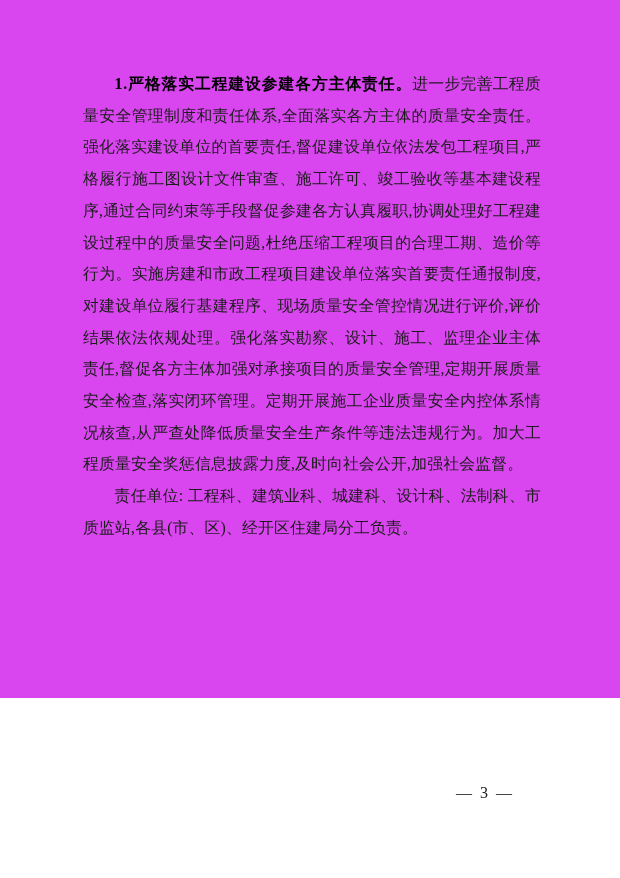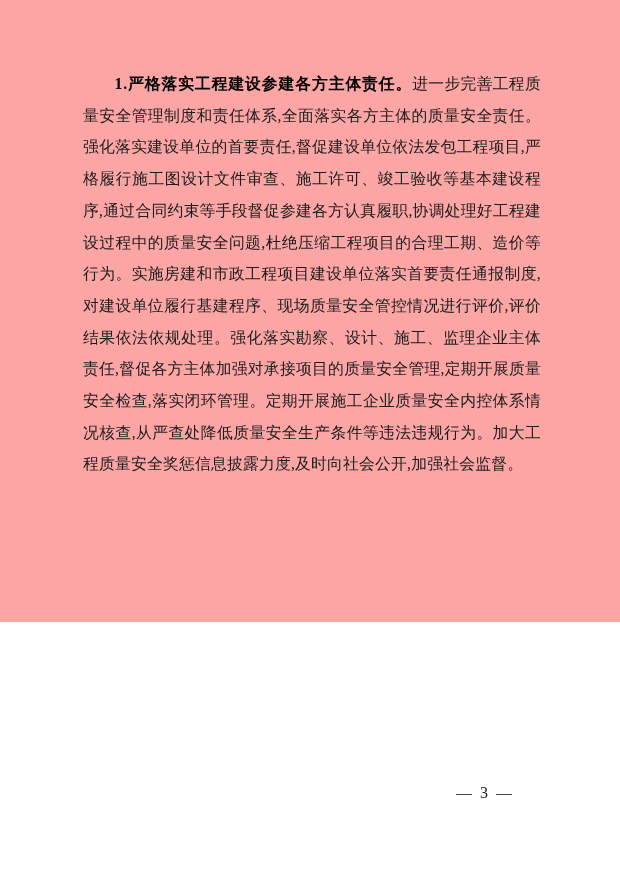--- a/index.html
+++ b/index.html
@@ -12,22 +12,22 @@
     background: #ffffff;
     font-family: "Liberation Serif", "DejaVu Serif", serif;
     position: relative;
     overflow: hidden;
   }
   .page {
     position: absolute;
     top: 0;
     left: 0;
     width: 620px;
-    height: 622px;
-    background: #fca5a5;
+    height: 698px;
+    background: #d946ef;
   }
   .body-text {
     position: absolute;
     top: 68px;
     left: 83px;
     width: 458px;
     color: #1c1c1c;
   }
   .para {
     margin: 0;
@@ -57,19 +57,20 @@
 </style>
 </head>
 <body>
 
 <div class="page">
 
   <div class="body-text">
 
     <p class="para"><span class="lead">1.严格落实工程建设参建各方主体责任。</span><span>进一步完善工程质量安全管理制度和责任体系,全面落实各方主体的质量安全责任。强化落实建设单位的首要责任,督促建设单位依法发包工程项目,严格履行施工图设计文件审查、施工许可、竣工验收等基本建设程序,通过合同约束等手段督促参建各方认真履职,协调处理好工程建设过程中的质量安全问题,杜绝压缩工程项目的合理工期、造价等行为。实施房建和市政工程项目建设单位落实首要责任通报制度,对建设单位履行基建程序、现场质量安全管控情况进行评价,评价结果依法依规处理。强化落实勘察、设计、施工、监理企业主体责任,督促各方主体加强对承接项目的质量安全管理,定期开展质量安全检查,落实闭环管理。定期开展施工企业质量安全内控体系情况核查,从严查处降低质量安全生产条件等违法违规行为。加大工程质量安全奖惩信息披露力度,及时向社会公开,加强社会监督。</span></p>
 
+    <p class="para"><span>责任单位: 工程科、建筑业科、城建科、设计科、法制科、市质监站,各县(市、区)、经开区住建局分工负责。</span></p>
 
 
   </div>
 
   <div class="page-number">— 3 —</div>
 
 </div>
 
 </body></html>

